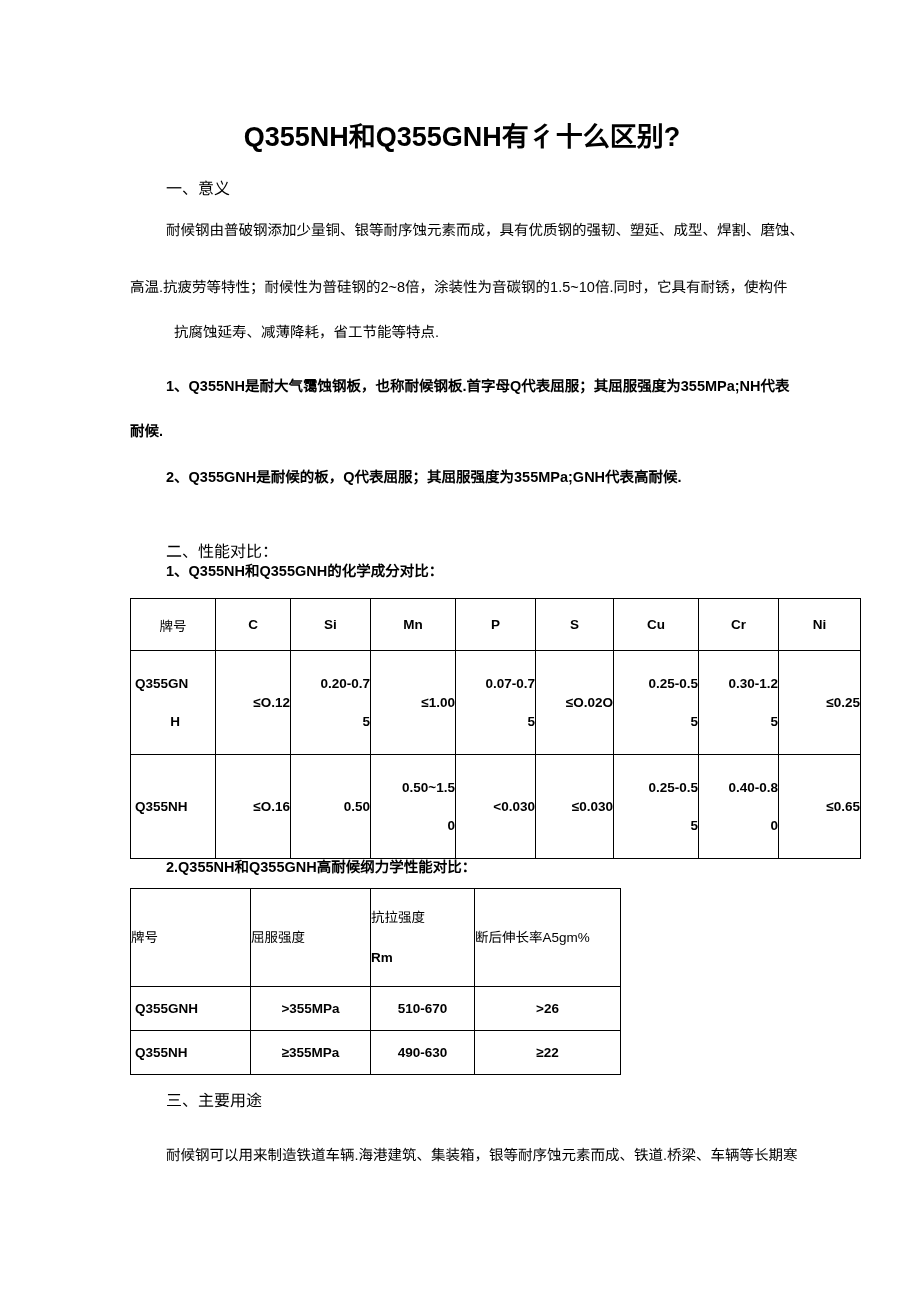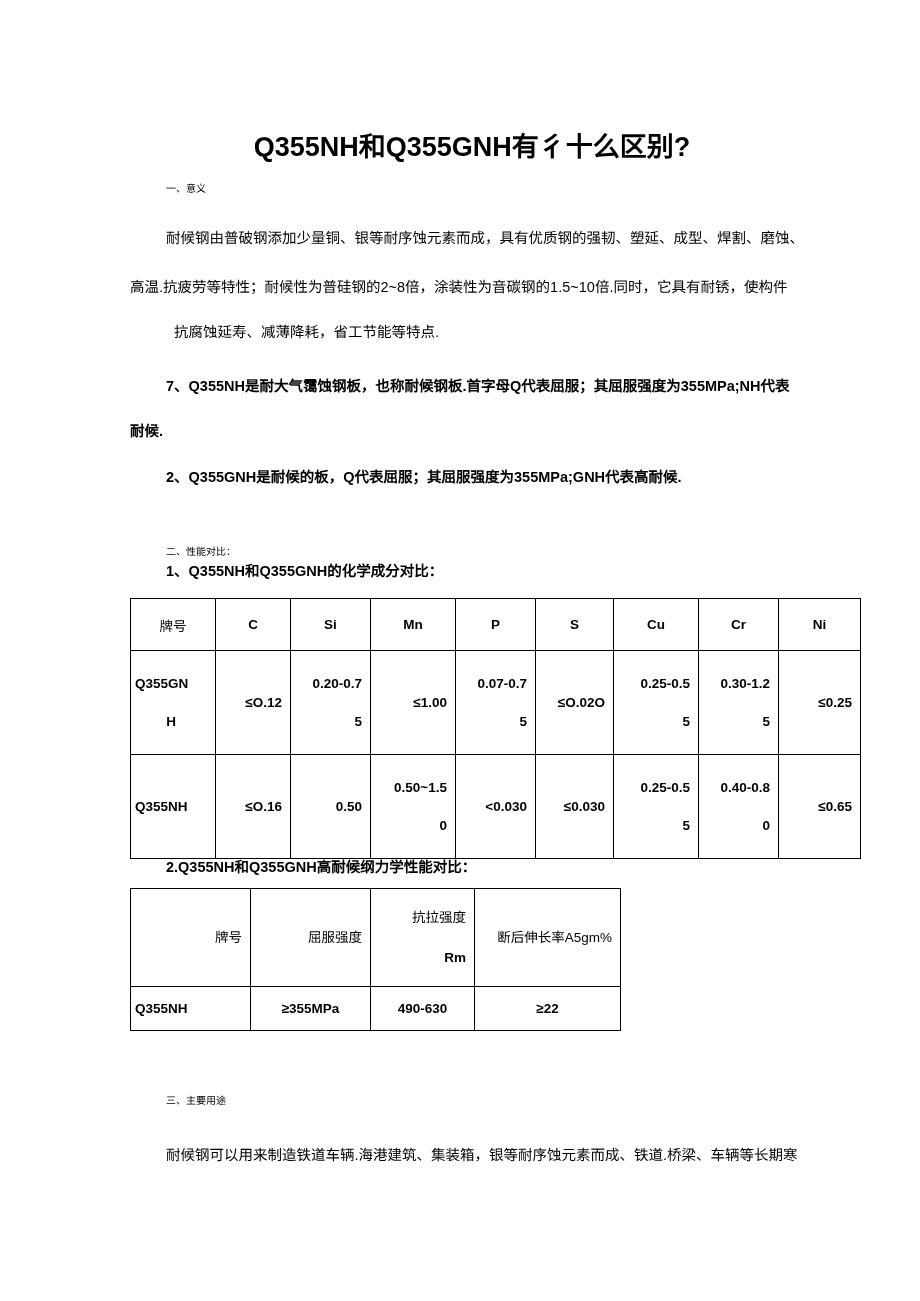--- a/index.html
+++ b/index.html
@@ -28,21 +28,21 @@
     top: 0;
     width: 660px;
   }
 
   
   .doc-title {
     font-size: 27px;
     font-weight: 700;
     text-align: center;
     letter-spacing: 0px;
-    margin: 12px;
+    margin: 2px;
     padding: 0;
     position: absolute;
     left: 0px;
     top: 117px;
     width: 660px;
     line-height: 36px;
     white-space: nowrap;
   }
 
   
@@ -51,36 +51,36 @@
     font-size: 14.5px;
     line-height: 21px;
     margin: 0;
     white-space: nowrap;
   }
   .bold {
     font-weight: 700;
   }
   .heading {
     position: absolute;
-    font-size: 10px;
+    font-size: 16px;
     line-height: 21px;
     margin: 0;
     white-space: nowrap;
   }
 
   
   table {
     border-collapse: collapse;
     table-layout: fixed;
     position: absolute;
     font-size: 13.5px;
   }
   table td, table th {
     border: 1px solid #000000;
-    padding: 8px;
+    padding: 0;
     margin: 0;
     vertical-align: middle;
     font-weight: 700;
     box-sizing: border-box;
   }
   #chem-table {
     left: 0px;
     top: 598px;
     width: 660px;
   }
@@ -104,21 +104,21 @@
     font-weight: 400;
   }
 
   #mech-table {
     left: 0px;
     top: 888px;
     width: 490px;
   }
   #mech-table th {
     height: 98px;
-    text-align: right;
+    text-align: left;
     font-weight: 400;
     line-height: 40px;
   }
   #mech-table th.rm-head b {
     font-weight: 700;
   }
   #mech-table th.elong-head {
     font-weight: 400;
   }
   #mech-table th.elong-head b {
@@ -140,25 +140,25 @@
 </head>
 <body>
 
 <div class="page">
   <div class="content">
 
     <h1 class="doc-title">Q355NH和Q355GNH有彳十么区别?</h1>
 
     <p class="heading" style="left:36px; top:178px;">一、意义</p>
 
-    <p class="para" style="left:36px; top:228px;">耐候钢由普破钢添加少量铜、银等耐序蚀元素而成，具有优质钢的强韧、塑延、成型、焊割、磨蚀、</p>
+    <p class="para" style="left:36px; top:220px;">耐候钢由普破钢添加少量铜、银等耐序蚀元素而成，具有优质钢的强韧、塑延、成型、焊割、磨蚀、</p>
     <p class="para" style="left:0px; top:277px;">高温.抗疲劳等特性；耐候性为普硅钢的2~8倍，涂装性为音碳钢的1.5~10倍.同时，它具有耐锈，使构件</p>
     <p class="para" style="left:0px; top:322px;margin-left:44px;">抗腐蚀延寿、减薄降耗，省工节能等特点.</p>
 
-    <p class="para bold" style="left:36px; top:376px;">7、Q355NH是耐大气霭蚀钢板，也称耐候钢板.首字母Q代表屈服；其屈服强度为355MPa;NH代表</p>
+    <p class="para bold" style="left:36px; top:376px;">1、Q355NH是耐大气霭蚀钢板，也称耐候钢板.首字母Q代表屈服；其屈服强度为355MPa;NH代表</p>
     <p class="para bold" style="left:0px; top:421px;text-align:right;">耐候.</p>
 
     <p class="para bold" style="left:36px; top:467px;">2、Q355GNH是耐候的板，Q代表屈服；其屈服强度为355MPa;GNH代表高耐候.</p>
 
     <p class="heading" style="left:36px; top:521px;margin-top:20px;">二、性能对比：</p>
 
     <p class="para bold" style="left:36px; top:561px;">1、Q355NH和Q355GNH的化学成分对比：</p>
 
     <table id="chem-table">
       <colgroup>
@@ -250,20 +250,26 @@
           <th>屈服强度</th>
           <th class="rm-head">
             <span class="cellline">抗拉强度</span>
             <span class="cellline"><b>Rm</b></span>
           </th>
           <th class="elong-head"><span>断后伸长率</span><b>A5gm%</b></th>
         </tr>
       </thead>
       <tbody>
         <tr>
+          <td class="grade">Q355GNH</td>
+          <td>&gt;355MPa</td>
+          <td>510-670</td>
+          <td>&gt;26</td>
+        </tr>
+        <tr>
           <td class="grade">Q355NH</td>
           <td>≥355MPa</td>
           <td>490-630</td>
           <td>≥22</td>
         </tr>
       </tbody>
     </table>
 
     <p class="heading" style="left:36px; top:1090px;">三、主要用途</p>
 

